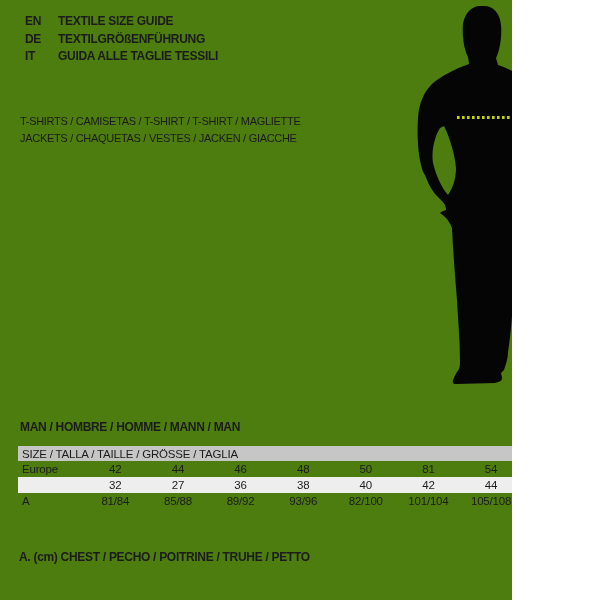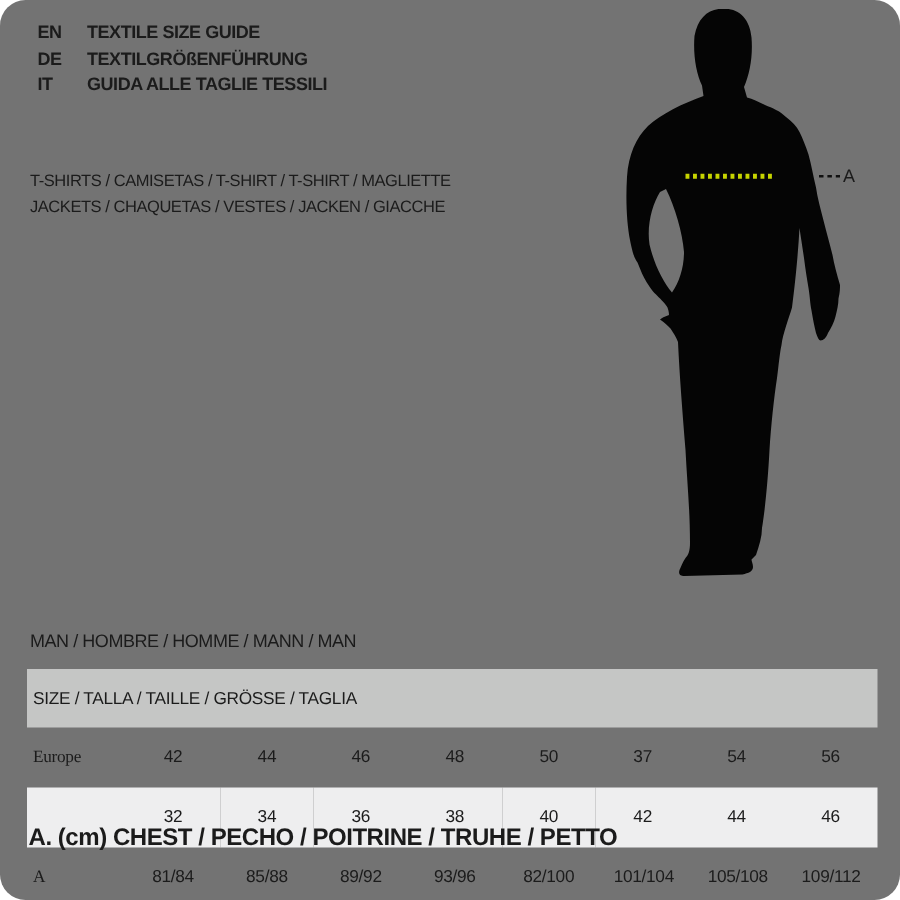--- a/index.html
+++ b/index.html
@@ -1,43 +1,43 @@
 <!DOCTYPE html>
 <html><head>
 <meta charset="utf-8">
 <style>
   html,body{margin:0;padding:0;background:#ffffff;}
   body{width:600px;height:600px;font-family:"Liberation Sans","DejaVu Sans",sans-serif;color:#1b1b1b;}
-  .page{position:relative;width:600px;height:600px;overflow:hidden;background:#737373;border-radius:17px;}
+  .page{position:relative;width:512px;height:600px;overflow:hidden;background:#4d7c0f;}
 
   
   .lang-list{position:absolute;left:25px;top:13px;}
   .lang-row{display:flex;font-size:12px;font-weight:700;letter-spacing:-0.3px;line-height:17.5px;white-space:nowrap;}
   .lang-code{width:33px;flex:0 0 33px;}
 
   
   .cats{position:absolute;left:20px;top:113px;}
   .cat-line{font-size:11px;font-weight:400;letter-spacing:-0.3px;line-height:17px;white-space:nowrap;}
 
   
   .fig-svg{position:absolute;left:0;top:0;}
   .measure-a{position:absolute;left:562px;top:110px;font-size:12px;font-weight:400;letter-spacing:-0.2px;}
 
   
-  .section-title{position:absolute;left:20px;top:420px;font-size:12px;font-weight:400;letter-spacing:-0.3px;white-space:nowrap;}
+  .section-title{position:absolute;left:20px;top:420px;font-size:12px;font-weight:700;letter-spacing:-0.3px;white-space:nowrap;}
 
   
   table.sizes{position:absolute;left:18px;top:446px;width:567px;border-collapse:collapse;table-layout:fixed;font-size:11.5px;letter-spacing:-0.2px;}
-  table.sizes td{padding:12px;height:16px;text-align:center;vertical-align:middle;}
+  table.sizes td{padding:0;height:16px;text-align:center;vertical-align:middle;}
   table.sizes td.head{background:#c5c6c5;height:15px;text-align:left;padding-left:4px;}
-  table.sizes td.lbl{text-align:left;padding-left:4px;font-family:Liberation Serif, serif;}
+  table.sizes td.lbl{text-align:left;padding-left:4px;}
   table.sizes tr.band{background:#eeeeef;}
 
   
-  .footnote{position:absolute;left:19px;top:550px;font-size:16px;font-weight:700;letter-spacing:-0.3px;white-space:nowrap;}
+  .footnote{position:absolute;left:19px;top:550px;font-size:12px;font-weight:700;letter-spacing:-0.3px;white-space:nowrap;}
 </style>
 </head>
 <body>
 
 <div class="page">
 
   <div class="lang-list">
     <div class="lang-row">
       <span class="lang-code">EN</span>
       <span>TEXTILE SIZE GUIDE</span>
@@ -139,28 +139,28 @@
       <tr>
         <td class="head" colspan="9">SIZE / TALLA / TAILLE / GRÖSSE / TAGLIA</td>
       </tr>
       <tr>
         <td class="lbl">Europe</td>
         <td>42</td>
         <td>44</td>
         <td>46</td>
         <td>48</td>
         <td>50</td>
-        <td>37</td>
+        <td>81</td>
         <td>54</td>
         <td>56</td>
       </tr>
       <tr class="band">
         <td class="lbl"></td>
         <td>32</td>
-        <td>34</td>
+        <td>27</td>
         <td>36</td>
         <td>38</td>
         <td>40</td>
         <td>42</td>
         <td>44</td>
         <td>46</td>
       </tr>
       <tr>
         <td class="lbl">A</td>
         <td>81/84</td>

